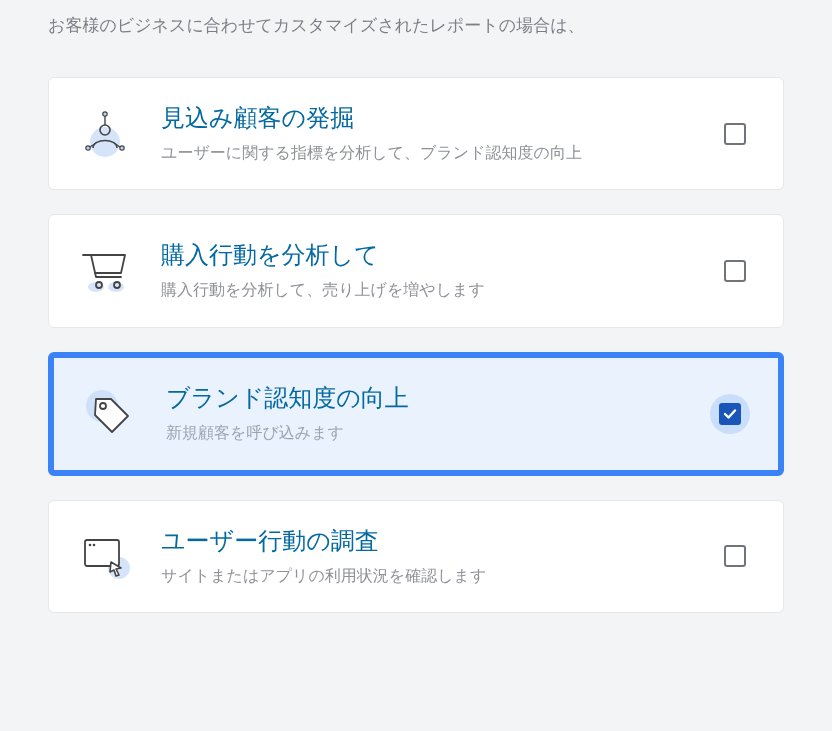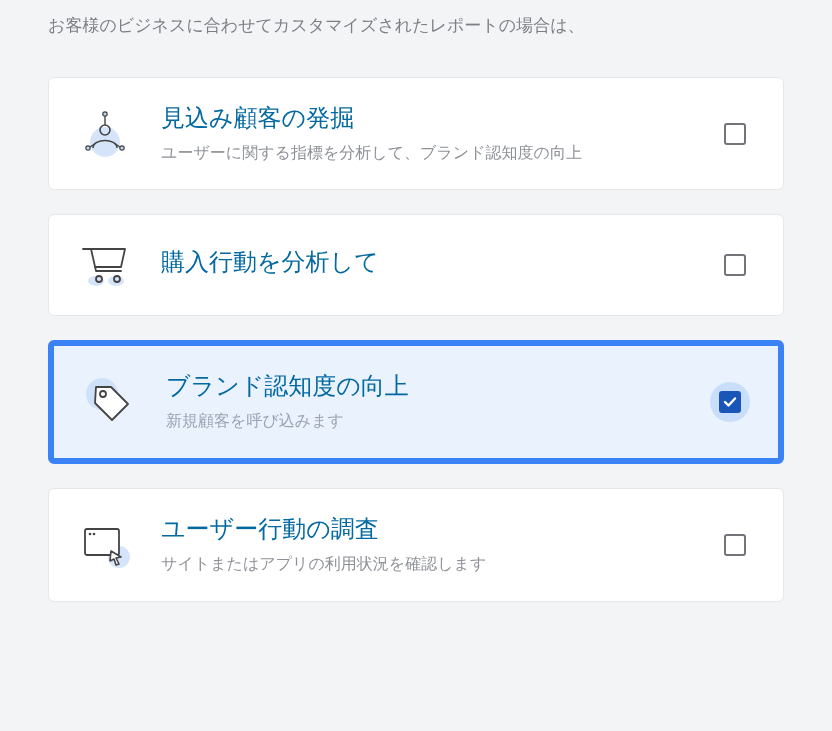--- a/index.html
+++ b/index.html
@@ -116,20 +116,21 @@
       <ellipse cx="17" cy="42" rx="8" ry="5" fill="#d6e4fa"></ellipse>
       <ellipse cx="37" cy="42" rx="8" ry="5" fill="#d6e4fa"></ellipse>
       <polyline points="4,10 12,10 17,32 42,32" fill="none" stroke="#444" stroke-width="1.8" stroke-linejoin="round" stroke-linecap="round"></polyline>
       <polyline points="12,10 46,10 42,28 16,28" fill="none" stroke="#444" stroke-width="1.8" stroke-linejoin="round" stroke-linecap="round"></polyline>
       <circle cx="20" cy="40" r="3" fill="none" stroke="#444" stroke-width="1.8"></circle>
       <circle cx="38" cy="40" r="3" fill="none" stroke="#444" stroke-width="1.8"></circle>
     </svg>
   </div>
   <div class="card-body">
     <div class="card-title">購入行動を分析して</div>
+    <div class="card-desc">購入行動を分析して、売り上げを増やします</div>
   </div>
   <div class="check-wrap">
     <div class="checkbox">
       
     </div>
   </div>
 </div>
 
 <div class="card selected">
   <div class="card-icon">

